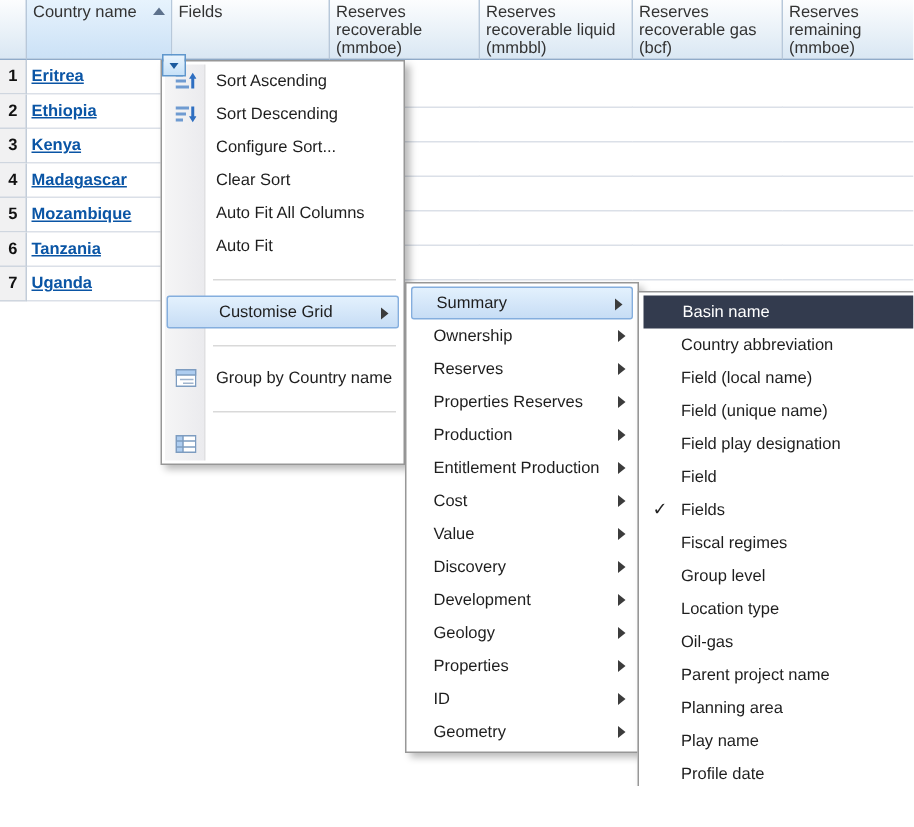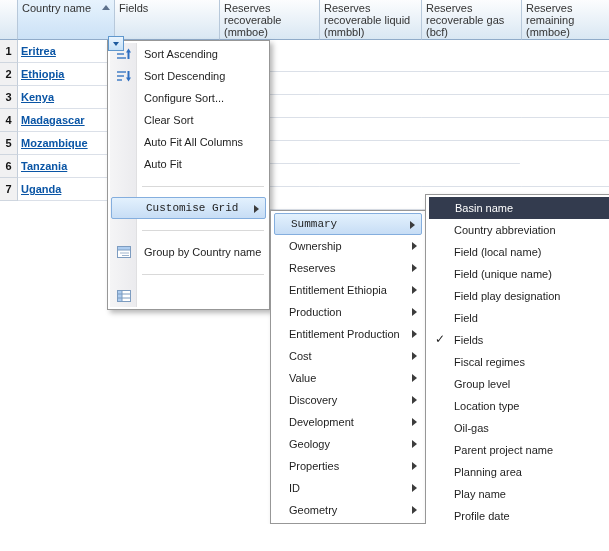--- a/index.html
+++ b/index.html
@@ -38,24 +38,24 @@
         box-shadow:3px 3px 5px rgba(0,0,0,.28);padding:2px;color:#1e1e1e;}
   .menu1{left:107px;top:40px;width:163px;z-index:20;}
   .menu1::before{content:"";position:absolute;left:2px;top:2px;bottom:2px;width:26px;
         background:linear-gradient(90deg,#f5f5f6,#ebebee);border-right:1px solid #e0e0e2;}
   .mitem{position:relative;height:22px;display:flex;align-items:center;
          padding-left:34px;padding-right:8px;box-sizing:border-box;cursor:pointer;white-space:nowrap;}
   .micon{position:absolute;left:6px;top:3px;width:16px;height:16px;display:flex;
          align-items:center;justify-content:center;}
   .msep{height:22px;position:relative;}
   .msep::after{content:"";position:absolute;left:32px;right:3px;top:50%;border-top:1px solid #d9d9d9;}
-  .hl{background:linear-gradient(#e3f1fd,#c7ddf5);border:1px solid #84aede;border-radius:2px;margin:0 1px;font-family:Liberation Mono, monospace;}
+  .hl{background:linear-gradient(#e3f1fd,#c7ddf5);border:1px solid #84aede;border-radius:2px;margin:0 1px;}
   .subarrow{position:absolute;right:6px;top:7px;width:0;height:0;
       border-left:5px solid #3c3c3c;border-top:4px solid transparent;border-bottom:4px solid transparent;}
-  .menu2{left:270px;top:210px;width:156px;z-index:21;}
+  .menu2{left:270px;top:188px;width:156px;z-index:21;}
   .menu2 .mitem{padding-left:16px;}
   .menu3{left:425px;top:194px;width:190px;min-height:382px;z-index:22;}
   .menu3 .mitem{padding-left:26px;}
   .check{position:absolute;left:7px;top:3px;font-size:12px;color:#222;}
   .dark{background:#333b4e;color:#fff;margin:0 1px;}
 </style>
 </head>
 <body>
 
 <div class="stage">
@@ -128,20 +128,21 @@
       <div class="dc c5 numcell">82</div>
       <div class="dc c6 numcell">564.43</div>
     </div>
     <div class="drow">
       <div class="dc c0 rnum">5</div>
       <div class="dc c1 ccell">
           <span class="link">Mozambique</span>
         </div>
       <div class="dc c2 numcell"></div>
       <div class="dc c3 numcell">22,616.69</div>
+      <div class="dc c4 numcell">510.64</div>
       <div class="dc c5 numcell">125,602.52</div>
       <div class="dc c6 numcell">22,457.9</div>
     </div>
     <div class="drow">
       <div class="dc c0 rnum">6</div>
       <div class="dc c1 ccell">
           <span class="link">Tanzania</span>
         </div>
       <div class="dc c2 numcell"></div>
       <div class="dc c3 numcell">5,459.37</div>
@@ -238,21 +239,21 @@
     </div>
     <div class="mitem">
       <span>Ownership</span>
       <span class="subarrow"></span>
     </div>
     <div class="mitem">
       <span>Reserves</span>
       <span class="subarrow"></span>
     </div>
     <div class="mitem">
-      <span>Entitlement Ethiopia</span>
+      <span>Properties Reserves</span>
       <span class="subarrow"></span>
     </div>
     <div class="mitem">
       <span>Production</span>
       <span class="subarrow"></span>
     </div>
     <div class="mitem">
       <span>Entitlement Production</span>
       <span class="subarrow"></span>
     </div>

